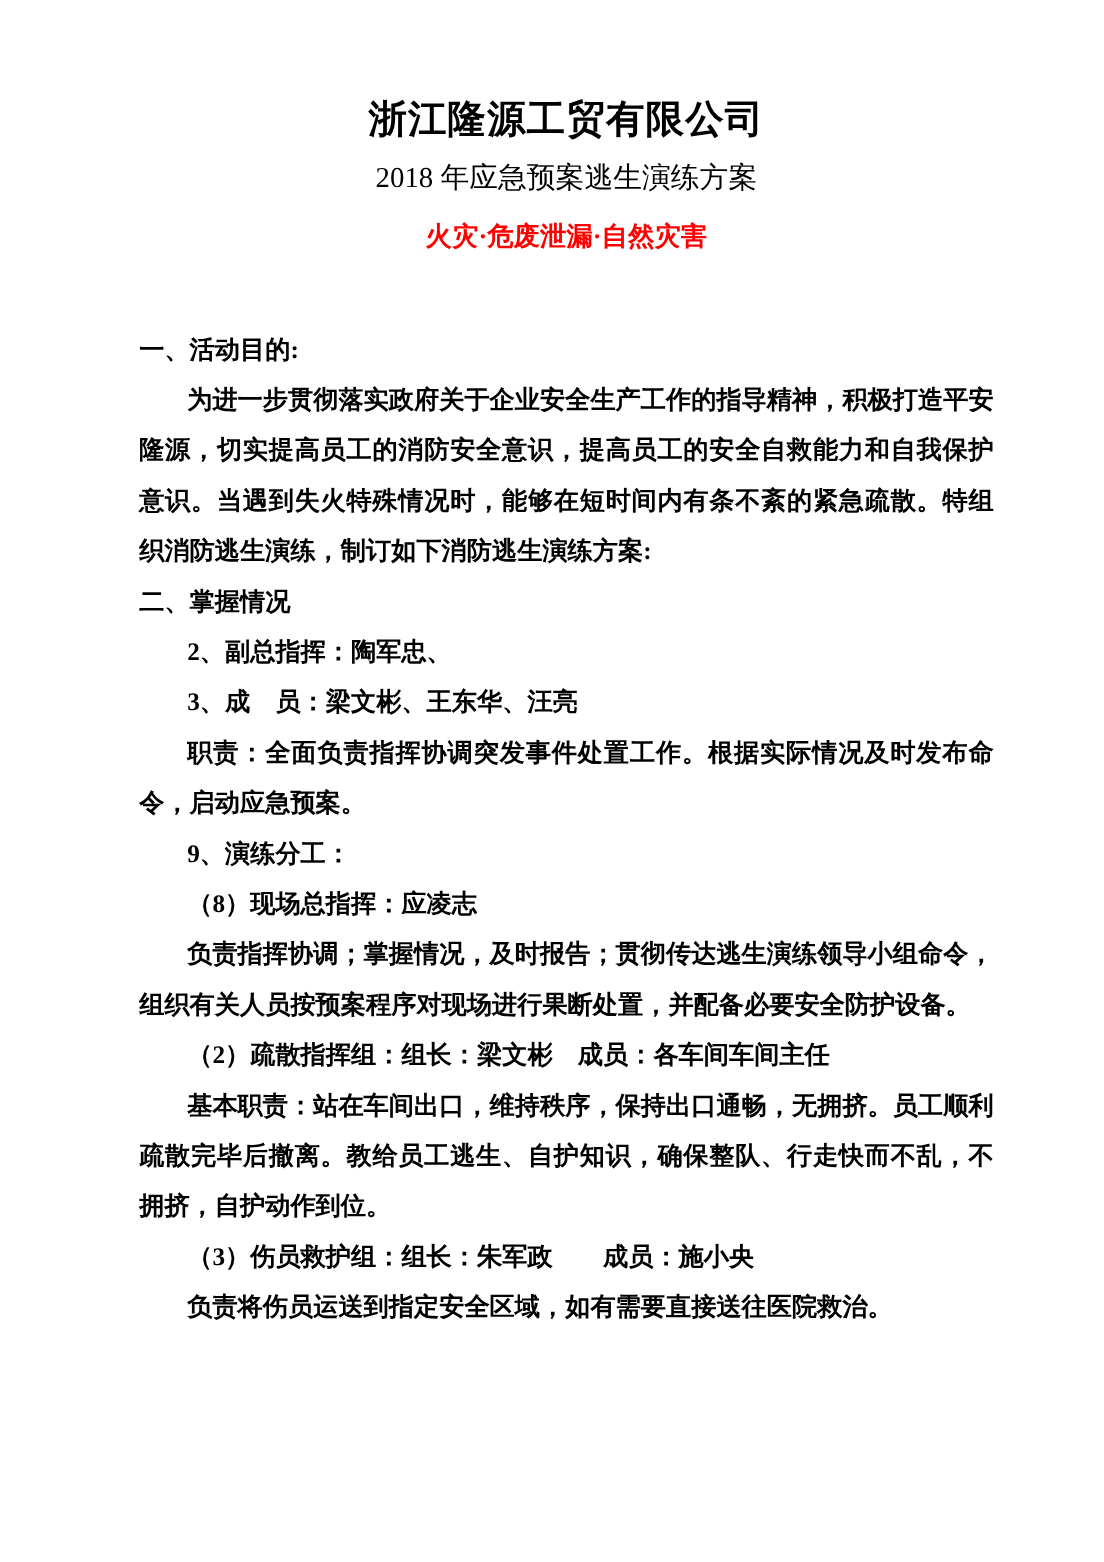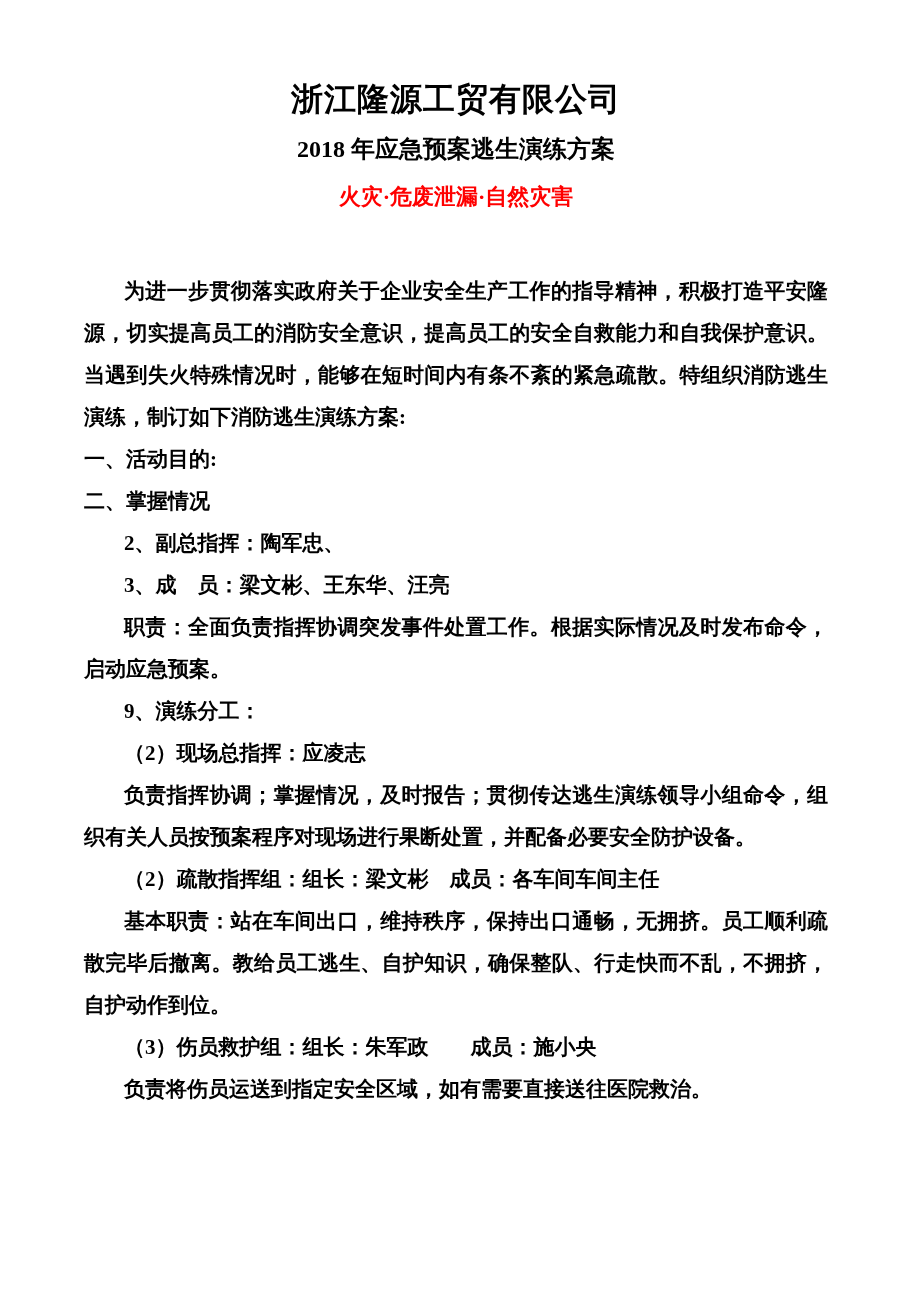--- a/index.html
+++ b/index.html
@@ -8,35 +8,35 @@
     width: 920px;
     height: 1302px;
     background: #ffffff;
     color: #000000;
     font-family: "Liberation Serif", "DejaVu Serif", serif;
     overflow: hidden;
   }
   .page {
     width: 920px;
     height: 1302px;
-    padding: 78px 92px 30px 84px;
+    padding: 78px 92px 30px 116px;
     background: #ffffff;
   }
   .doc-header { text-align: center; }
   .title {
     margin: 0;
     font-size: 32px;
     font-weight: bold;
     line-height: 42px;
     letter-spacing: 1px;
   }
   .subtitle {
     margin: 12px 0 0 0;
     font-size: 24px;
-    font-weight: bold;
+    font-weight: normal;
     line-height: 34px;
   }
   .tagline {
     margin: 14px 0 0 0;
     font-size: 22px;
     font-weight: bold;
     line-height: 34px;
     color: #ff0000;
   }
   .doc-body { margin-top: 56px; }
@@ -55,28 +55,28 @@
 
 <div class="page">
 
   <div class="doc-header">
     <h1 class="title">浙江隆源工贸有限公司</h1>
     <h2 class="subtitle">2018 年应急预案逃生演练方案</h2>
     <h3 class="tagline" style="color: rgb(255, 0, 0);">火灾·危废泄漏·自然灾害</h3>
   </div>
 
   <div class="doc-body">
+    <p class="para">一、活动目的:</p>
     <p class="para indent">为进一步贯彻落实政府关于企业安全生产工作的指导精神，积极打造平安隆源，切实提高员工的消防安全意识，提高员工的安全自救能力和自我保护意识。当遇到失火特殊情况时，能够在短时间内有条不紊的紧急疏散。特组织消防逃生演练，制订如下消防逃生演练方案:</p>
-    <p class="para">一、活动目的:</p>
     <p class="para">二、掌握情况</p>
     <p class="para indent">2、副总指挥：陶军忠、</p>
     <p class="para indent">3、成　员：梁文彬、王东华、汪亮</p>
     <p class="para indent">职责：全面负责指挥协调突发事件处置工作。根据实际情况及时发布命令，启动应急预案。</p>
     <p class="para indent">9、演练分工：</p>
-    <p class="para indent">（2）现场总指挥：应凌志</p>
+    <p class="para indent">（8）现场总指挥：应凌志</p>
     <p class="para indent">负责指挥协调；掌握情况，及时报告；贯彻传达逃生演练领导小组命令，组织有关人员按预案程序对现场进行果断处置，并配备必要安全防护设备。</p>
     <p class="para indent">（2）疏散指挥组：组长：梁文彬　成员：各车间车间主任</p>
     <p class="para indent">基本职责：站在车间出口，维持秩序，保持出口通畅，无拥挤。员工顺利疏散完毕后撤离。教给员工逃生、自护知识，确保整队、行走快而不乱，不拥挤，自护动作到位。</p>
     <p class="para indent">（3）伤员救护组：组长：朱军政　　成员：施小央</p>
     <p class="para indent">负责将伤员运送到指定安全区域，如有需要直接送往医院救治。</p>
   </div>
 
 </div>
 
 </body></html>

